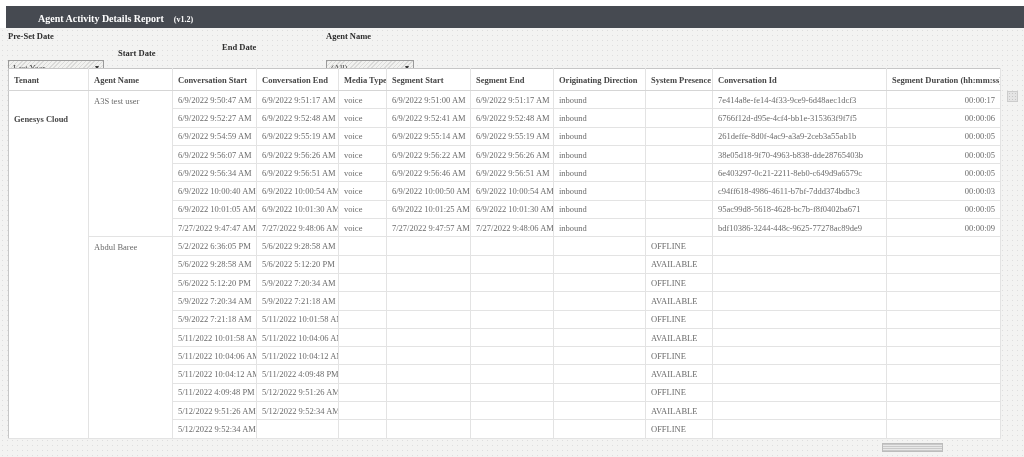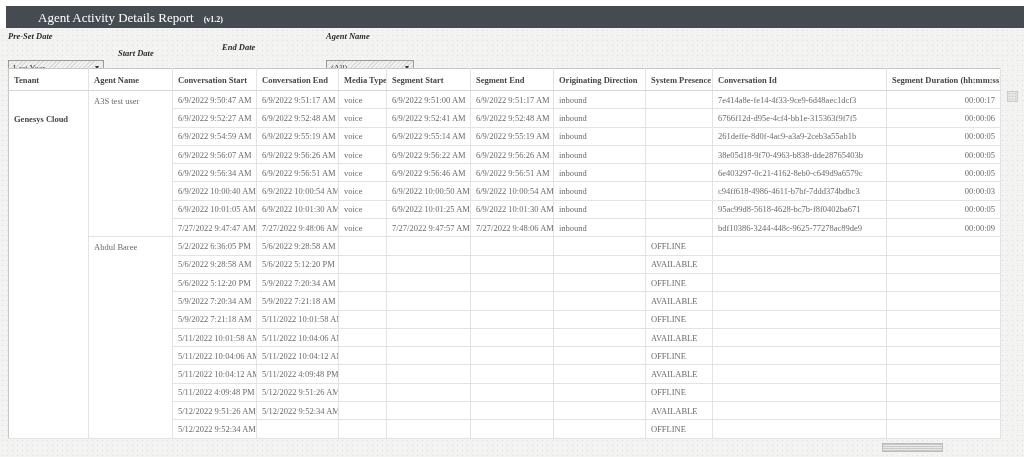--- a/index.html
+++ b/index.html
@@ -24,29 +24,29 @@
   .title-bar {
     position: absolute;
     left: 6px; top: 6px; width: 1018px; height: 22px;
     background: #464a51;
     color: #ffffff;
     font-family: "Liberation Serif", serif;
     line-height: 22px;
     padding-left: 32px;
     white-space: nowrap;
   }
-  .title-bar .title-text { font-size: 13px; font-weight: normal; text-align: right; }
+  .title-bar .title-text { font-size: 10px; font-weight: bold; text-align: right; }
   .title-bar .title-version { font-size: 8px; font-weight: bold; margin-left: 10px; }
 
   
   .filters { position: absolute; left: 0; top: 28px; width: 1024px; height: 34px; }
   .filter-group { position: absolute; font-family: "Liberation Serif", serif; }
   .filter-label {
     font-size: 8.5px; font-weight: bold; color: #2e2e2e;
-    display: block; margin-bottom: 19px; white-space: nowrap; font-style: italic;
+    display: block; margin-bottom: 19px; white-space: nowrap;
   }
   .filter-select {
     height: 15px; border: 1px solid #9a9a9a;
     background-color: #f1f1ef;
     background-image: repeating-linear-gradient(135deg, rgba(150,150,150,0.25) 0 1px, transparent 1px 3px);
     font-size: 8.5px; color: #3c3c3c;
     display: flex; align-items: center; justify-content: space-between;
     padding: 0 4px; cursor: default;
   }
   .filter-select .arrow { font-size: 8px; color: #3c3c3c; }
@@ -218,21 +218,21 @@
           <td class="num">00:00:05</td>
         </tr>
         <tr>
           <td>6/9/2022 9:56:34 AM</td>
           <td>6/9/2022 9:56:51 AM</td>
           <td>voice</td>
           <td>6/9/2022 9:56:46 AM</td>
           <td>6/9/2022 9:56:51 AM</td>
           <td>inbound</td>
           <td></td>
-          <td>6e403297-0c21-4162-8eb0-c649d9a6579c</td>
+          <td>6e403297-0c21-2211-8eb0-c649d9a6579c</td>
           <td class="num">00:00:05</td>
         </tr>
         <tr>
           <td>6/9/2022 10:00:40 AM</td>
           <td>6/9/2022 10:00:54 AM</td>
           <td>voice</td>
           <td>6/9/2022 10:00:50 AM</td>
           <td>6/9/2022 10:00:54 AM</td>
           <td>inbound</td>
           <td></td>

